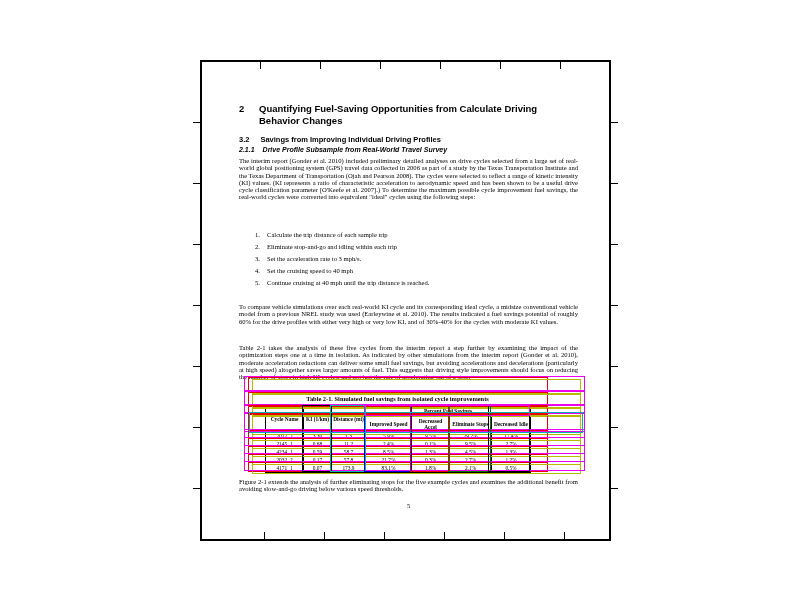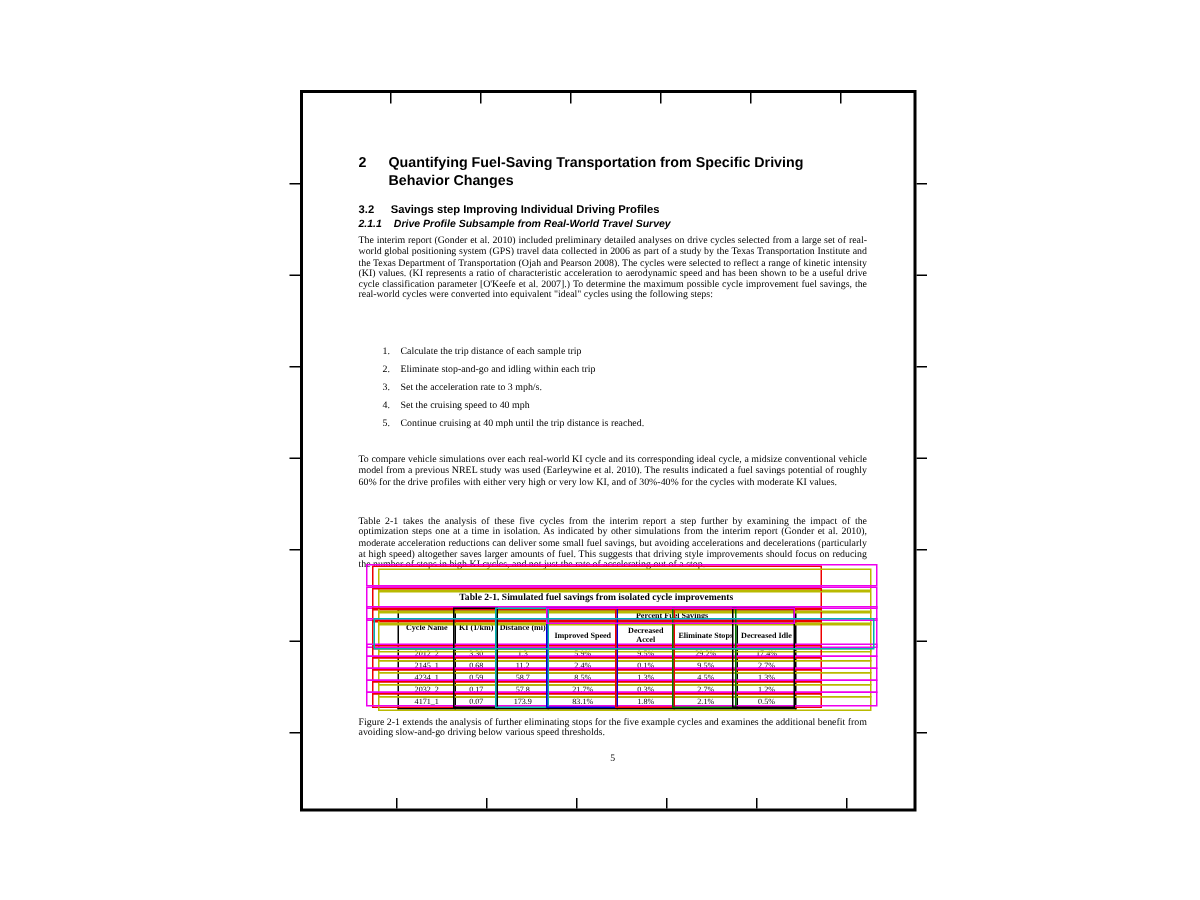--- a/index.html
+++ b/index.html
@@ -83,25 +83,25 @@
       <div class="tick h" style="left: -9px; top: 304px;"></div>
       <div class="tick h" style="right: -9px; top: 304px;"></div>
       <div class="tick h" style="left: -9px; top: 365px;"></div>
       <div class="tick h" style="right: -9px; top: 365px;"></div>
       <div class="tick h" style="left: -9px; top: 426px;"></div>
       <div class="tick h" style="right: -9px; top: 426px;"></div>
     </div>
 
   <div class="abs h1">
     <span class="num">2</span>
-    <span class="txt">Quantifying Fuel-Saving Transportation from Specific Driving Behavior Changes</span>
+    <span class="txt">Quantifying Fuel-Saving Opportunities from Calculate Driving Behavior Changes</span>
   </div>
 
   <div class="abs h2">
-    <span class="num">3.2</span><span>Savings step Improving Individual Driving Profiles</span>
+    <span class="num">3.2</span><span>Savings from Improving Individual Driving Profiles</span>
   </div>
 
   <div class="abs h3">
     <span class="num">2.1.1</span><span>Drive Profile Subsample from Real-World Travel Survey</span>
   </div>
 
   <div class="abs para p1">The interim report (Gonder et al. 2010) included preliminary detailed analyses on drive cycles selected from a large set of real-world global positioning system (GPS) travel data collected in 2006 as part of a study by the Texas Transportation Institute and the Texas Department of Transportation (Ojah and Pearson 2008). The cycles were selected to reflect a range of kinetic intensity (KI) values. (KI represents a ratio of characteristic acceleration to aerodynamic speed and has been shown to be a useful drive cycle classification parameter [O'Keefe et al. 2007].) To determine the maximum possible cycle improvement fuel savings, the real-world cycles were converted into equivalent "ideal" cycles using the following steps:</div>
 
   <div class="abs steps" id="steps">
       <div class="step">

